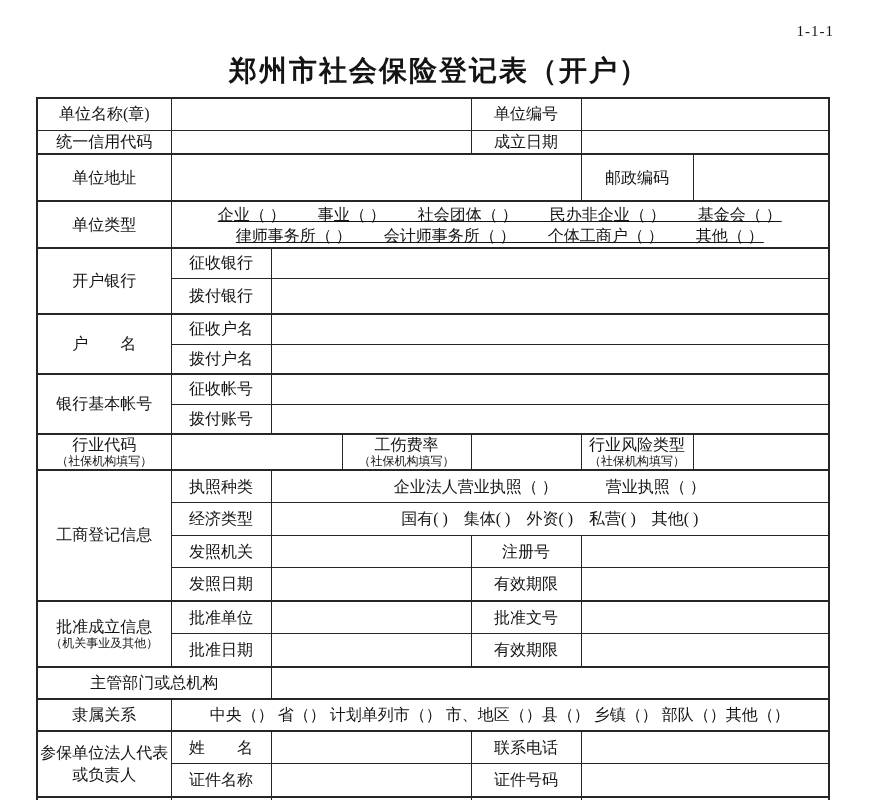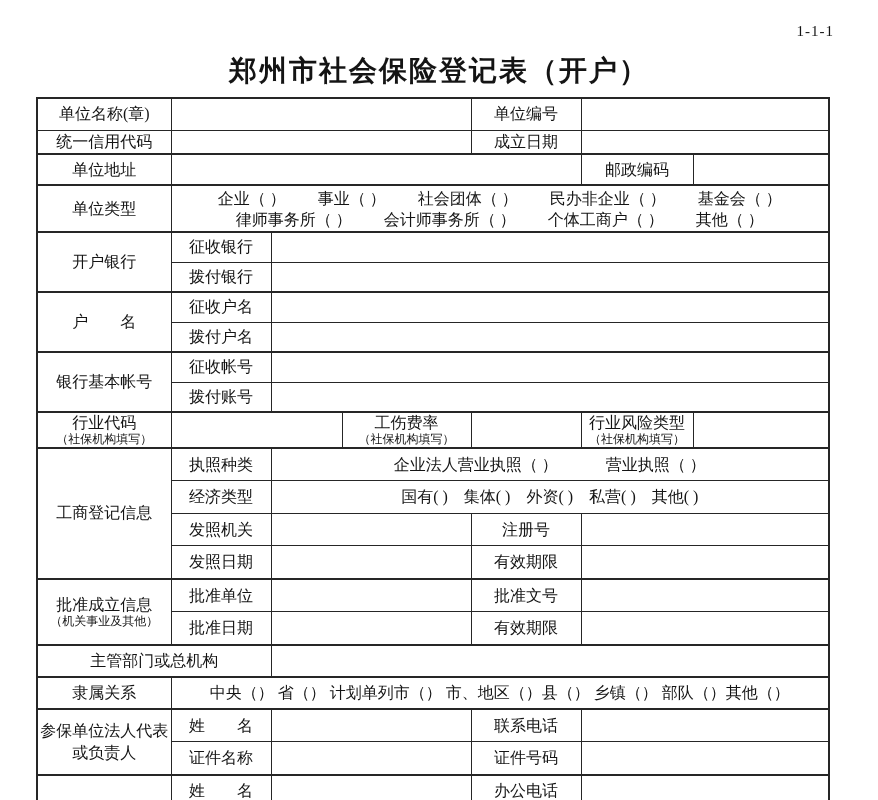--- a/index.html
+++ b/index.html
@@ -14,21 +14,21 @@
     position:absolute;left:36px;top:97px;width:792px;
     border-collapse:collapse;table-layout:fixed;
     border:2px solid #262626;
   }
   td{
     border:1px solid #262626;text-align:center;vertical-align:middle;
     font-size:16px;padding:0 2px;overflow:hidden;line-height:1.25;
   }
   tr.g td{border-top-width:2px;}
   .note{display:block;font-size:12px;line-height:1.15;letter-spacing:0;}
-  .ml{display:block;line-height:21px;}
+  .ml{display:block;line-height:21px;text-decoration:underline;}
   .wrap2{line-height:22px;}
 </style>
 </head>
 <body>
 
 <div class="corner">1-1-1</div>
 <div class="title">郑州市社会保险登记表（开户）</div>
 
 <table class="form">
   <colgroup>
@@ -49,41 +49,41 @@
     <td colspan="2"></td>
   </tr>
 
   <tr style="height:24px">
     <td>统一信用代码</td>
     <td colspan="3"></td>
     <td>成立日期</td>
     <td colspan="2"></td>
   </tr>
 
-  <tr class="g" style="height:31px">
+  <tr class="g" style="height:47px">
     <td>单位地址</td>
     <td colspan="4"></td>
     <td>邮政编码</td>
     <td></td>
   </tr>
 
   <tr class="g" style="height:47px">
     <td>单位类型</td>
     <td colspan="6">
       <span class="ml">企业（ ）　　事业（ ）　　社会团体（ ）　　民办非企业（ ）　　基金会（ ）</span>
       <span class="ml">律师事务所（ ）　　会计师事务所（ ）　　个体工商户（ ）　　其他（ ）</span>
     </td>
   </tr>
 
   <tr class="g" style="height:30px">
     <td rowspan="2">开户银行</td>
     <td>征收银行</td>
     <td colspan="5"></td>
   </tr>
-  <tr style="height:30px">
+  <tr style="height:36px">
     <td>拨付银行</td>
     <td colspan="5"></td>
   </tr>
 
   <tr class="g" style="height:30px">
     <td rowspan="2">户　　名</td>
     <td>征收户名</td>
     <td colspan="5"></td>
   </tr>
   <tr style="height:30px">

